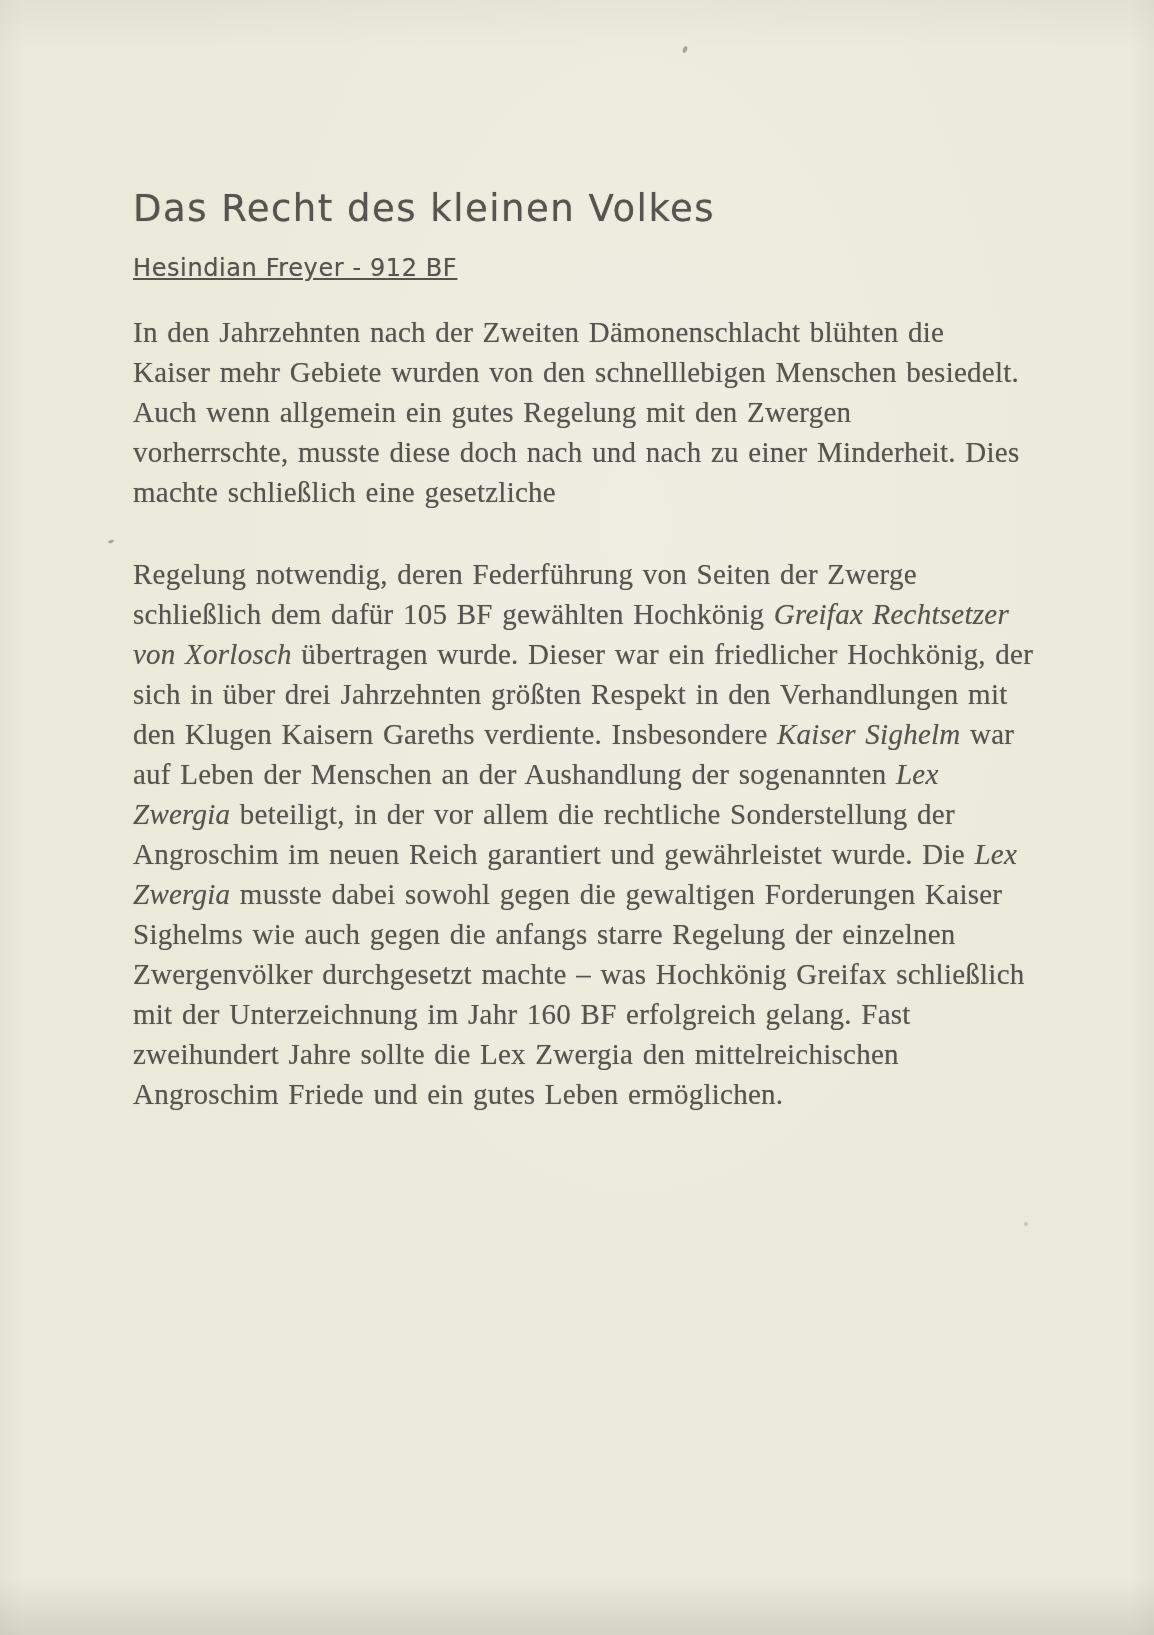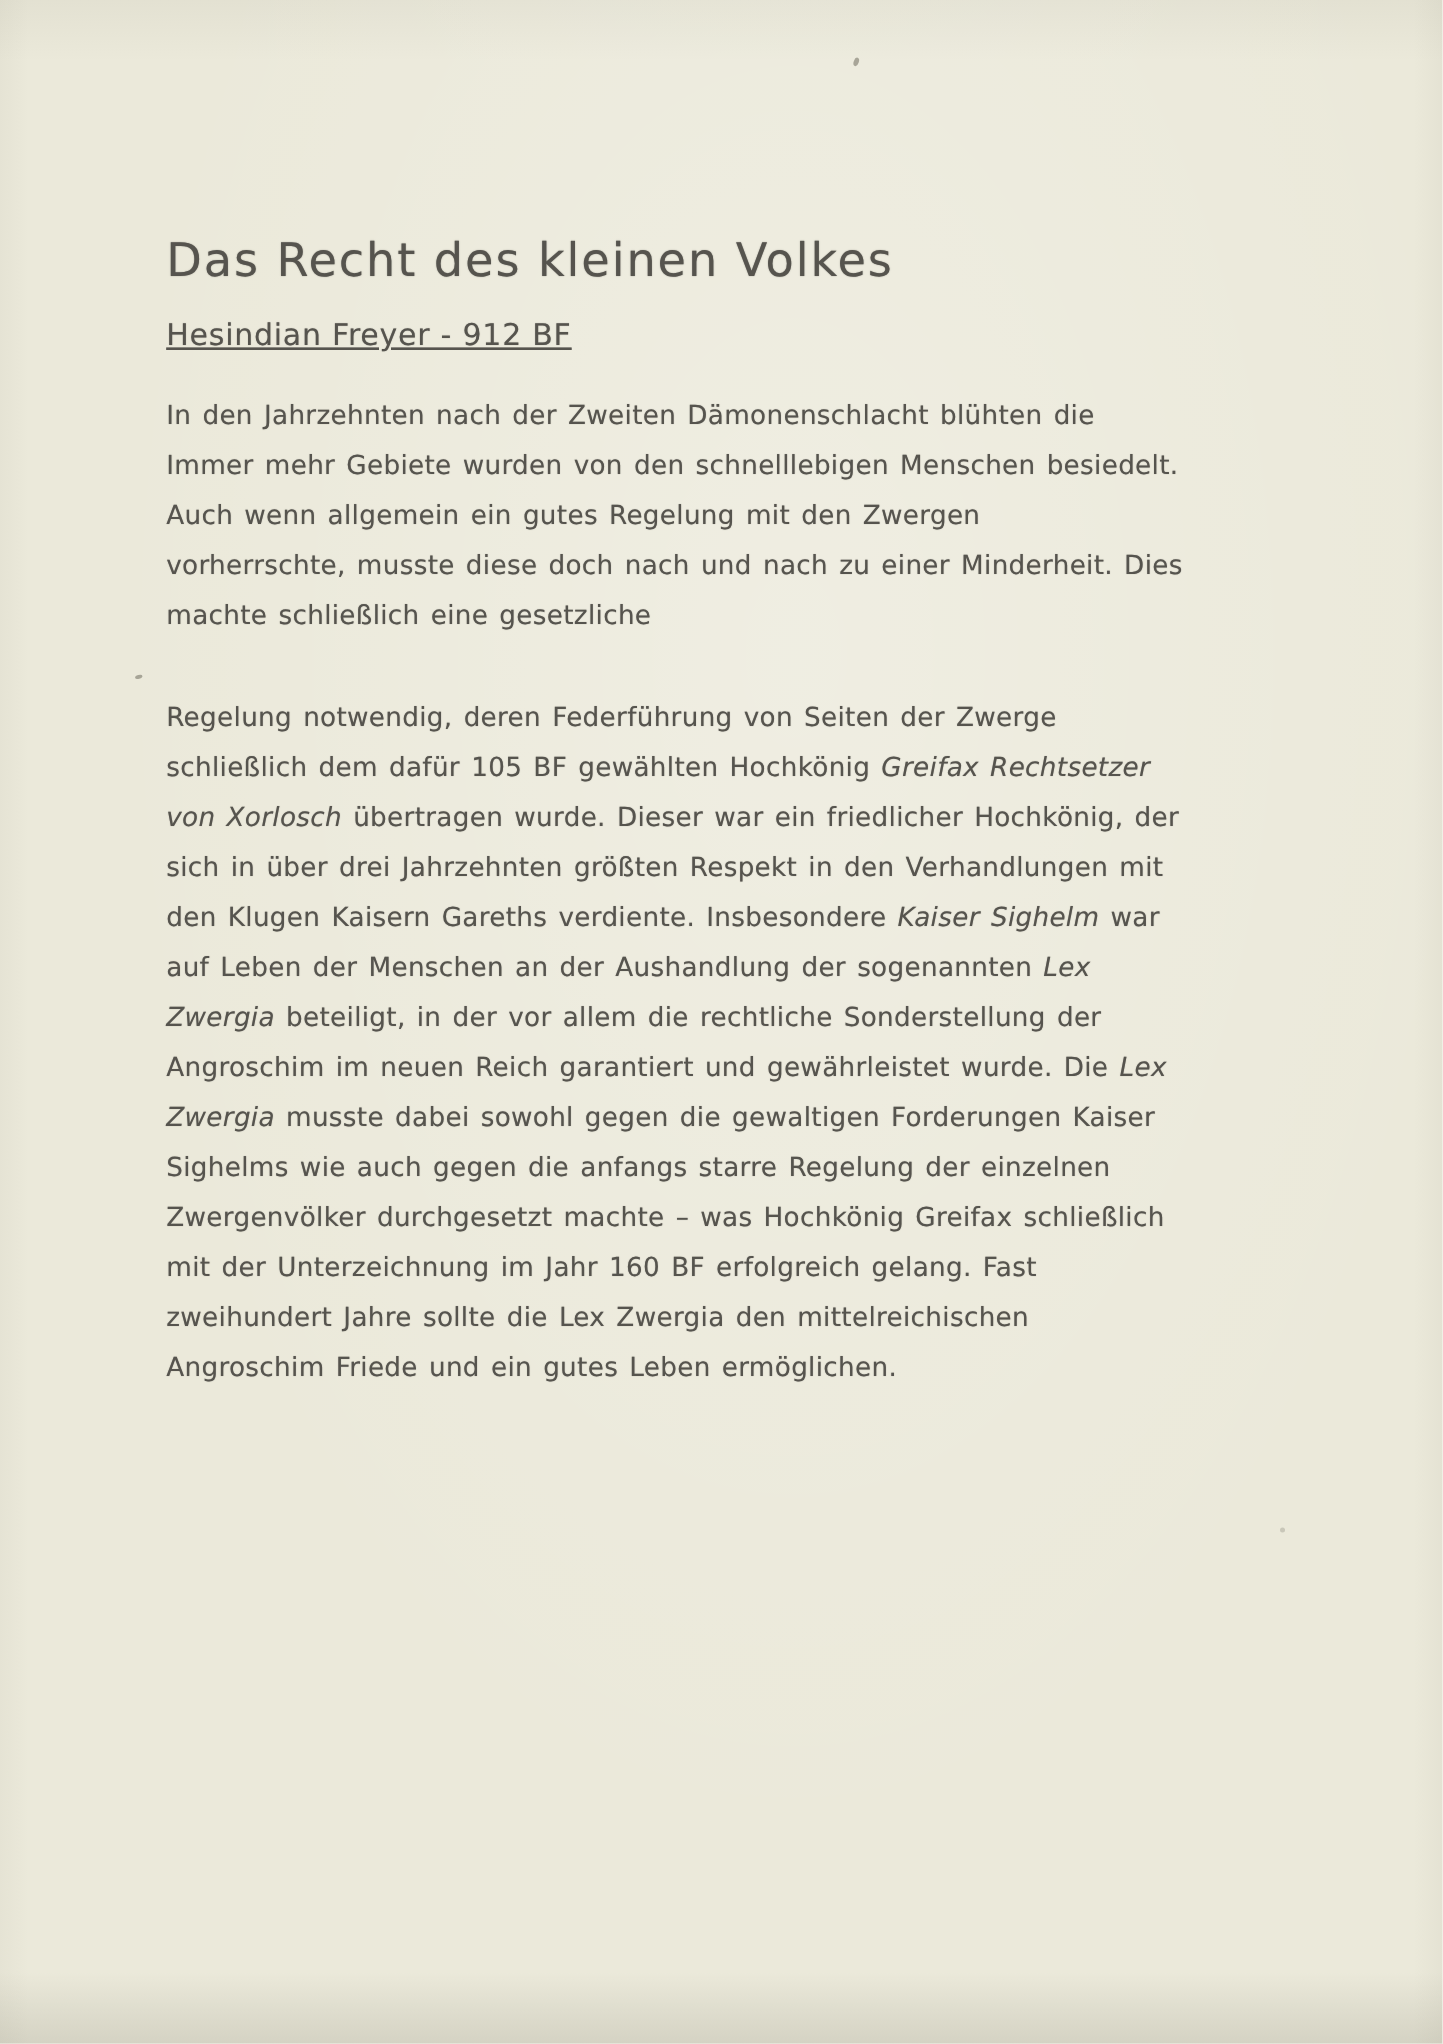--- a/index.html
+++ b/index.html
@@ -41,26 +41,27 @@
     font-size: 24px;
     letter-spacing: 0.6px;
     margin: 0 0 30px 0;
     text-shadow: 0 0 0.8px rgba(86,84,78,0.55);
     text-decoration: underline;
   }
   .paragraph {
     margin: 0 0 42px 0;
   }
   .line {
-    font-size: 21px;
+    font-size: 29px;
     line-height: 40px;
     letter-spacing: 0.25px;
     word-spacing: 2px;
     white-space: pre;
     text-shadow: 0 0 0.8px rgba(86,84,78,0.5);
+    font-family: Liberation Serif, serif;
   }
   .ital {
     font-style: italic;
     text-align: right;
   }
   .speck {
     position: absolute;
     background: rgba(150,148,134,0.8);
     border-radius: 50%;
   }
@@ -75,21 +76,21 @@
   <span class="speck speck-1"></span>
   <span class="speck speck-2"></span>
   <span class="speck speck-3"></span>
 
   <div class="content">
     <h1 class="title">Das Recht des kleinen Volkes</h1>
     <div class="byline">Hesindian Freyer - 912 BF</div>
     <div id="body-text">
         <div class="paragraph">
           <div class="line"><span>In den Jahrzehnten nach der Zweiten Dämonenschlacht blühten die</span></div>
-          <div class="line"><span>Immer mehr Gebiete wurden von den schnelllebigen Menschen besiedelt.</span></div>
+          <div class="line"><span>Kaiser mehr Gebiete wurden von den schnelllebigen Menschen besiedelt.</span></div>
           <div class="line"><span>Auch wenn allgemein ein gutes Regelung mit den Zwergen</span></div>
           <div class="line"><span>vorherrschte, musste diese doch nach und nach zu einer Minderheit. Dies</span></div>
           <div class="line"><span>machte schließlich eine gesetzliche</span></div>
         </div>
         <div class="paragraph">
           <div class="line"><span>Regelung notwendig, deren Federführung von Seiten der Zwerge</span></div>
           <div class="line"><span>schließlich dem dafür 105 BF gewählten Hochkönig </span><span class="ital">Greifax Rechtsetzer</span></div>
           <div class="line"><span class="ital">von Xorlosch</span><span> übertragen wurde. Dieser war ein friedlicher Hochkönig, der</span></div>
           <div class="line"><span>sich in über drei Jahrzehnten größten Respekt in den Verhandlungen mit</span></div>
           <div class="line"><span>den Klugen Kaisern Gareths verdiente. Insbesondere </span><span class="ital">Kaiser Sighelm</span><span> war</span></div>

